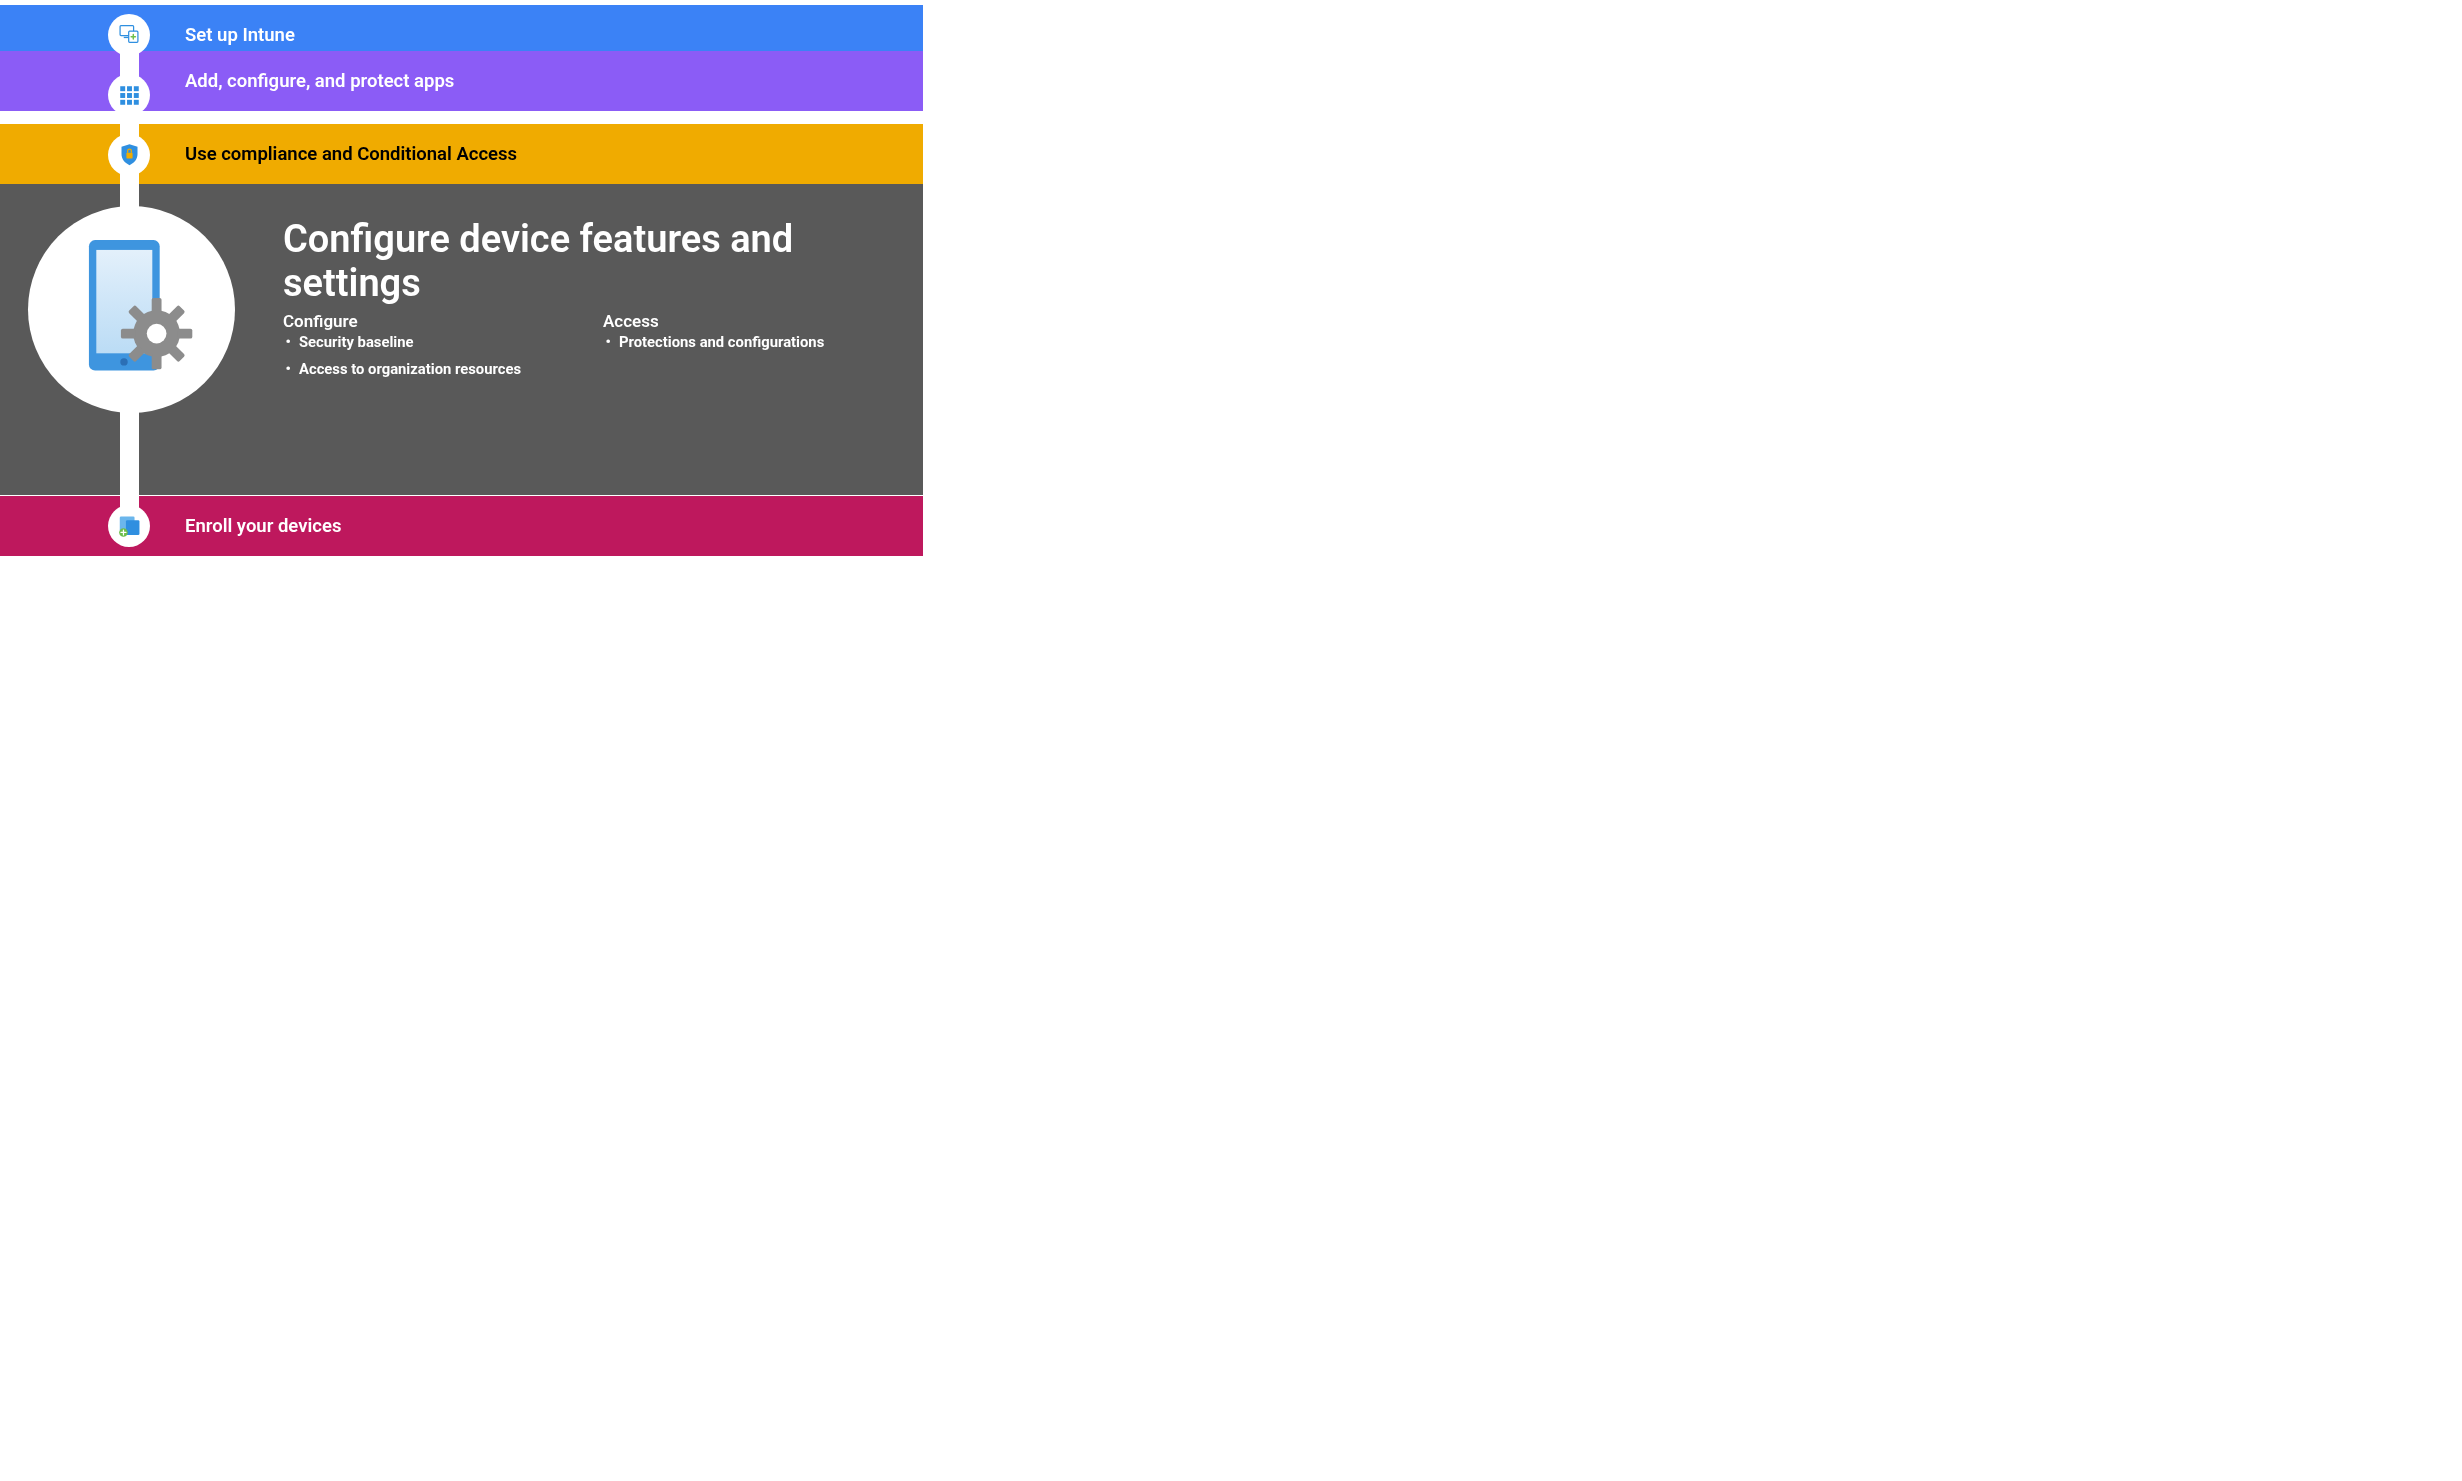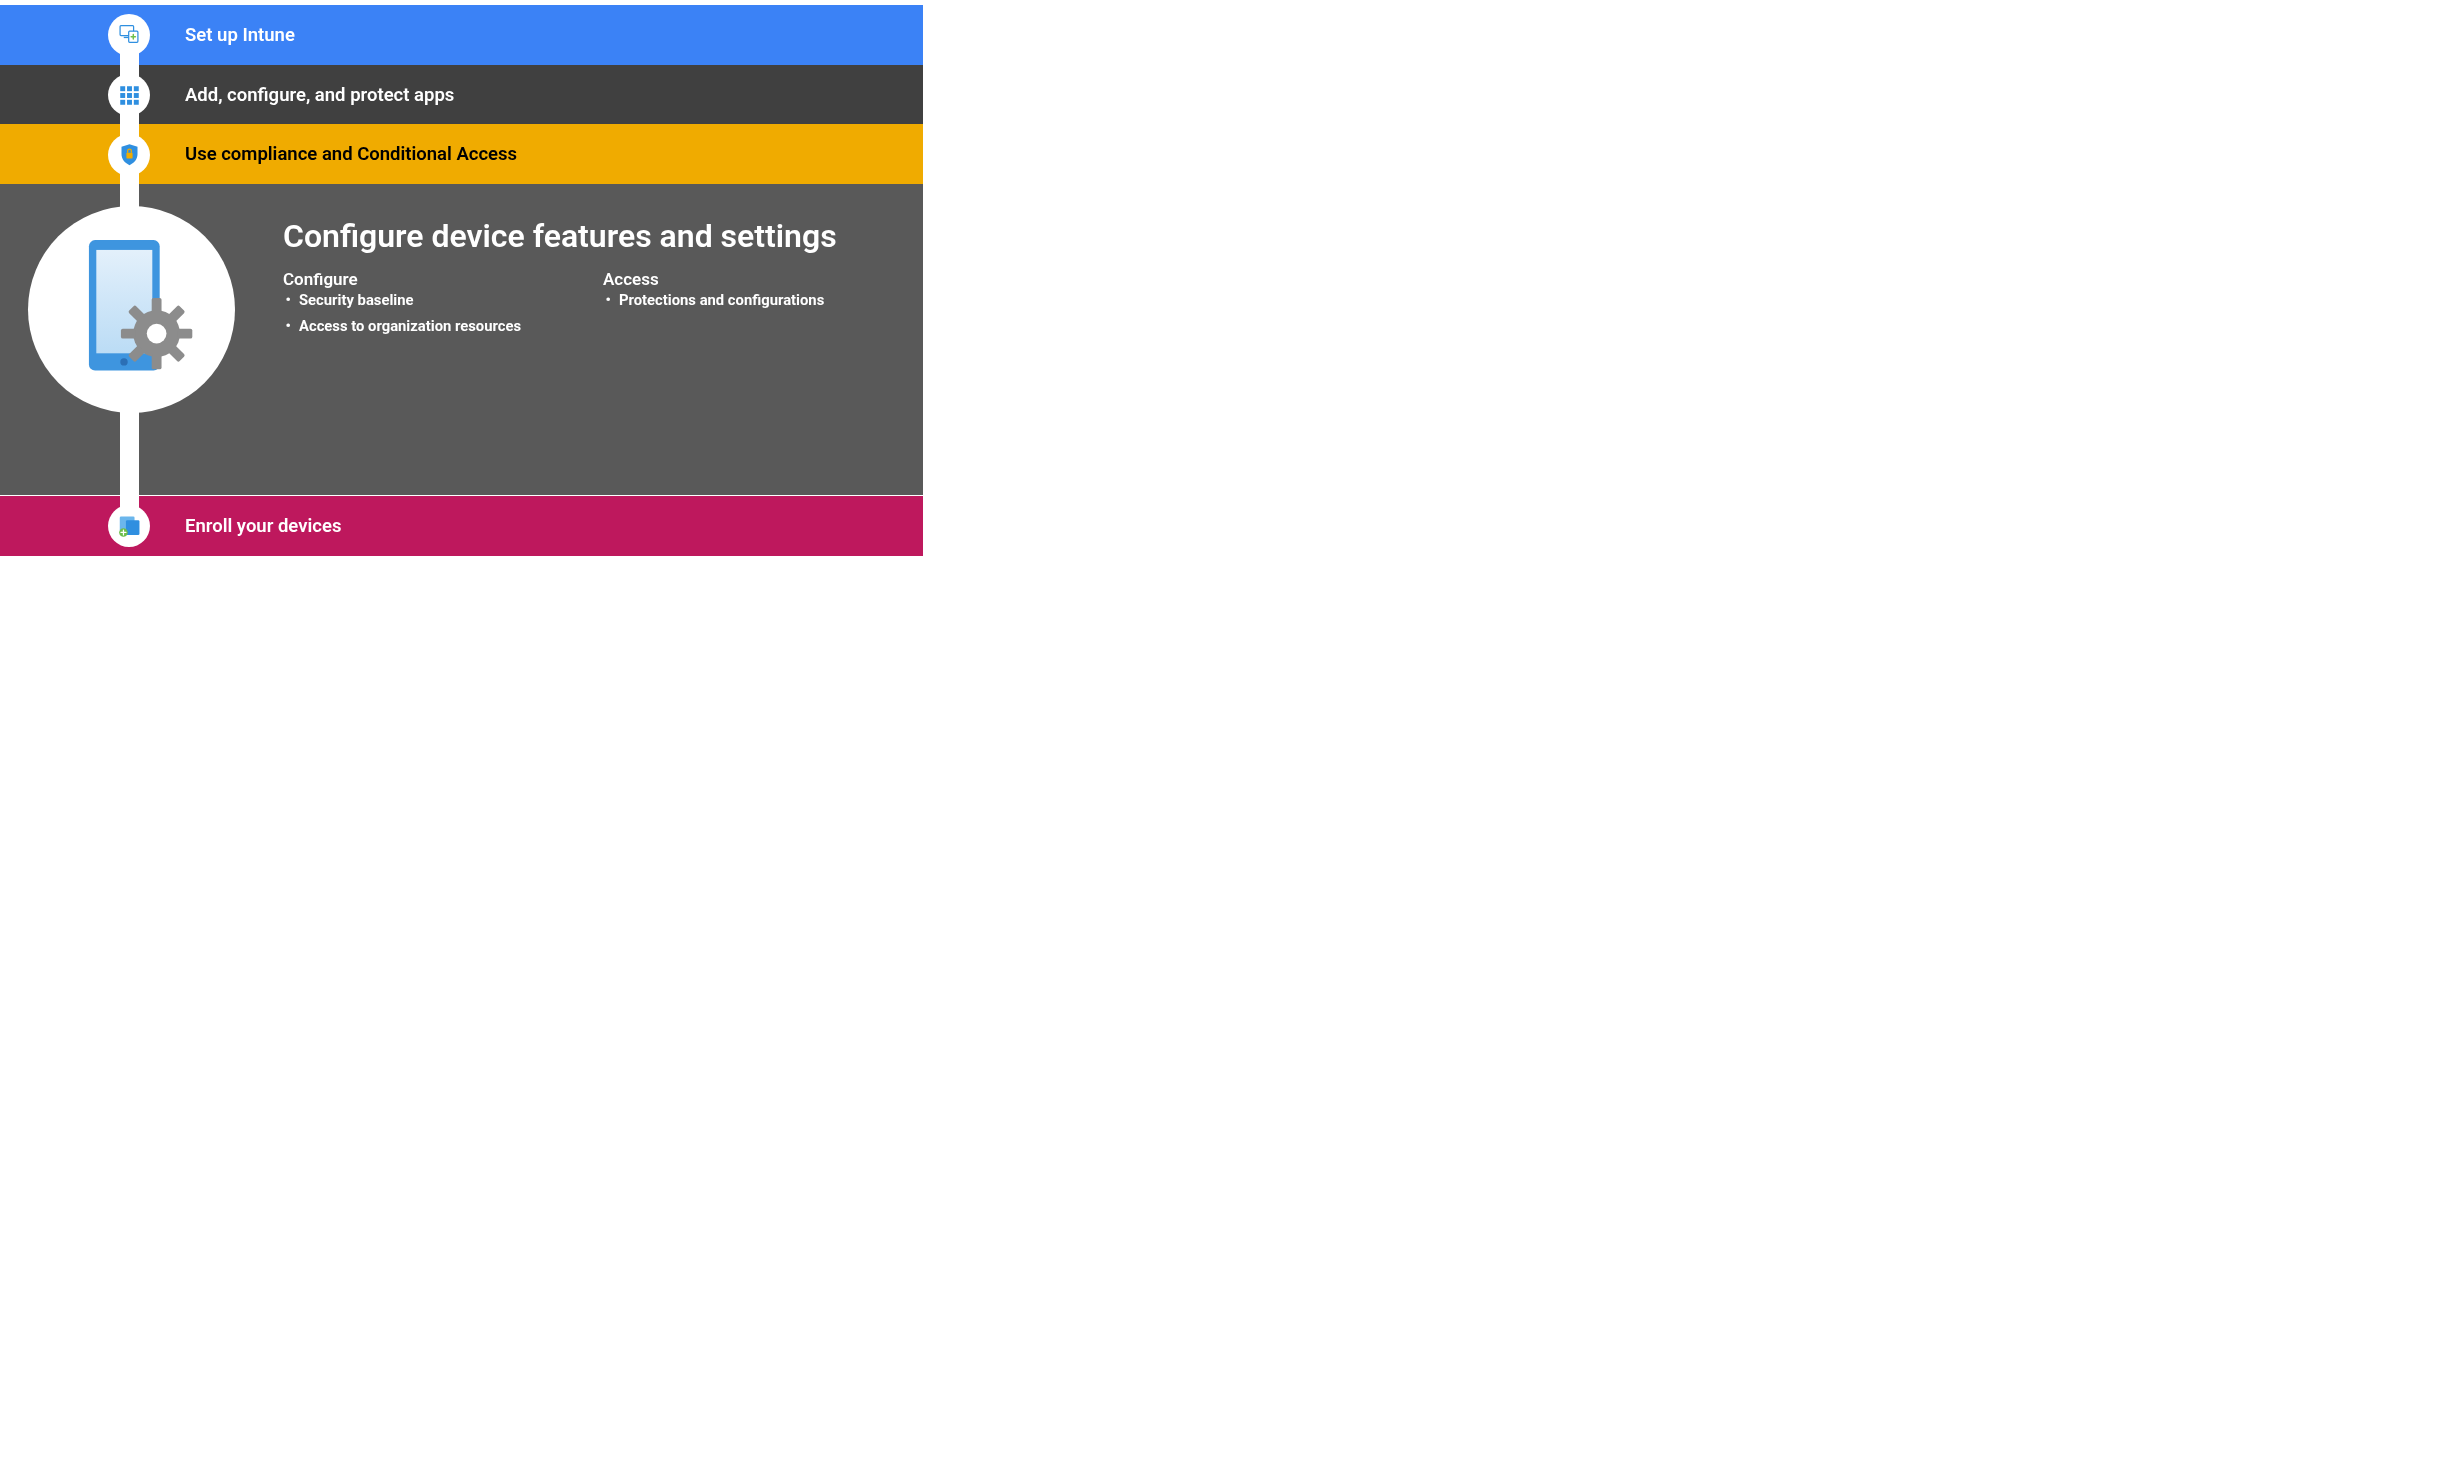--- a/index.html
+++ b/index.html
@@ -18,21 +18,21 @@
   
   .band {
     position: absolute;
     left: 0;
     width: 100%;
     display: flex;
     align-items: center;
     padding-left: 185px;
   }
   .band-1 { top: 4.9px;   height: 60px;  background: #3b82f6; }
-  .band-2 { top: 65px; height: 60px;  background: #404040; text-align: center; }
+  .band-2 { top: 51px; height: 60px;  background: #8b5cf6; text-align: center; }
   .band-3 { top: 124px; height: 60px;  background: #F0AB00; }
   .band-4 { top: 184px; height: 311px; background: #595959; padding-left: 283px; align-items: flex-start; }
   .band-5 { top: 496px; height: 60px;  background: #be185d; }
 
   .band-label {
     font-size: 18.5px;
     font-weight: 600;
     color: #fff;
   }
   .band-3 .band-label { color: #000; }
@@ -74,24 +74,24 @@
     background: #fff;
     z-index: 10;
     display: flex;
     align-items: center;
     justify-content: center;
   }
 
   
   .active-content { color: #fff; padding-top: 34px; width: 603px; }
   .active-title {
-    font-size: 32px;
+    font-size: 38px;
     font-weight: 600;
     line-height: 1.15;
-    margin-bottom: 14px;
+    margin-bottom: 6px;
   }
   .cols { display: flex; gap: 37px; }
   .col { flex: 1; }
   .col-heading {
     font-size: 17px;
     font-weight: 600;
     margin-bottom: 1px;
   }
   .col ul {
     list-style: none;

